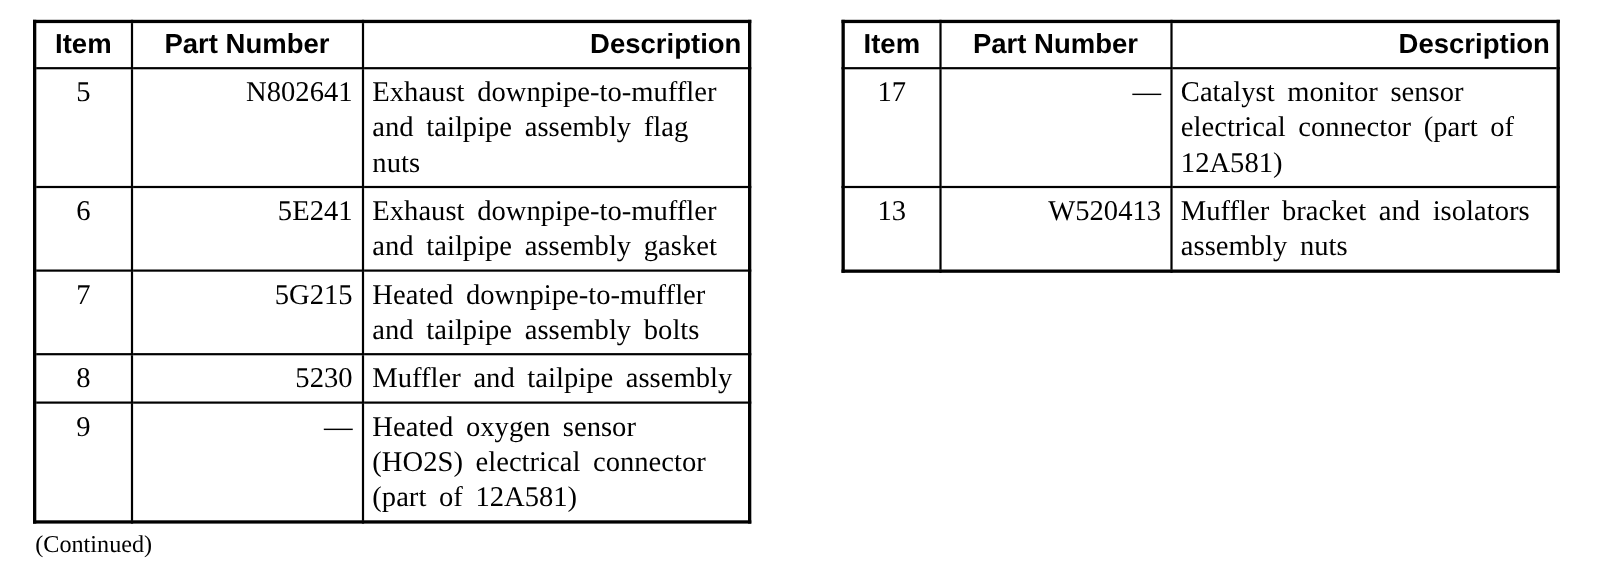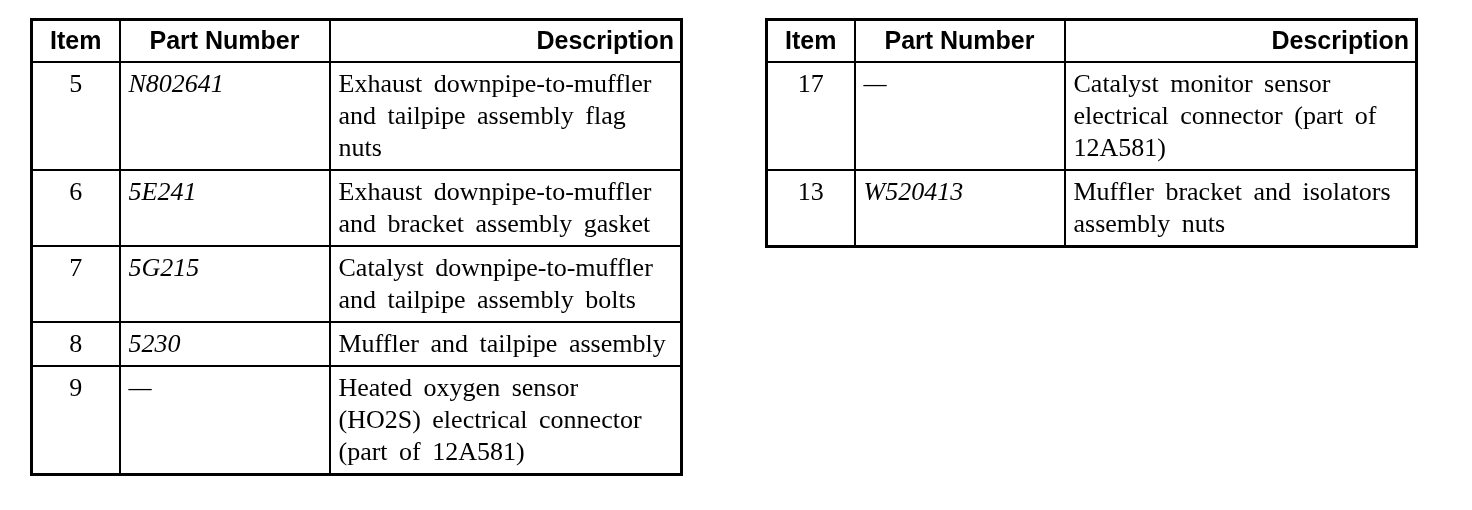--- a/index.html
+++ b/index.html
@@ -50,21 +50,21 @@
   }
   th.h-item, th.h-part { text-align: center; }
   th.h-desc { text-align: right; padding-left: 8px; }
   td {
     font-size: 26px;
     line-height: 32px;
     vertical-align: top;
     padding: 5px 8px;
   }
   td.c-item { text-align: center; }
-  td.c-part { text-align: left; font-style: italic; }
+  td.c-part { text-align: right; }
   td.c-desc {
     text-align: left;
     word-spacing: 5px;
     padding-right: 13px;
     border-radius: 14px;
   }
   .continued-note {
     margin-top: 6px;
     padding-left: 2px;
     font-size: 22px;
@@ -92,39 +92,40 @@
       </thead>
       <tbody>
         <tr>
           <td class="c-item">5</td>
           <td class="c-part">N802641</td>
           <td class="c-desc">Exhaust downpipe-to-muffler and tailpipe assembly flag nuts</td>
         </tr>
         <tr>
           <td class="c-item">6</td>
           <td class="c-part">5E241</td>
-          <td class="c-desc">Exhaust downpipe-to-muffler and bracket assembly gasket</td>
+          <td class="c-desc">Exhaust downpipe-to-muffler and tailpipe assembly gasket</td>
         </tr>
         <tr>
           <td class="c-item">7</td>
           <td class="c-part">5G215</td>
-          <td class="c-desc">Catalyst downpipe-to-muffler and tailpipe assembly bolts</td>
+          <td class="c-desc">Heated downpipe-to-muffler and tailpipe assembly bolts</td>
         </tr>
         <tr>
           <td class="c-item">8</td>
           <td class="c-part">5230</td>
           <td class="c-desc">Muffler and tailpipe assembly</td>
         </tr>
         <tr>
           <td class="c-item">9</td>
           <td class="c-part">—</td>
           <td class="c-desc">Heated oxygen sensor (HO2S) electrical connector (part of 12A581)</td>
         </tr>
       </tbody>
     </table>
+    <div class="continued-note">(Continued)</div>
   </div>
 
   <div class="table-block">
     <table class="parts-table">
       <colgroup>
         <col class="col-item">
           <col class="col-part">
           <col class="col-desc">
       </colgroup>
       <thead>

